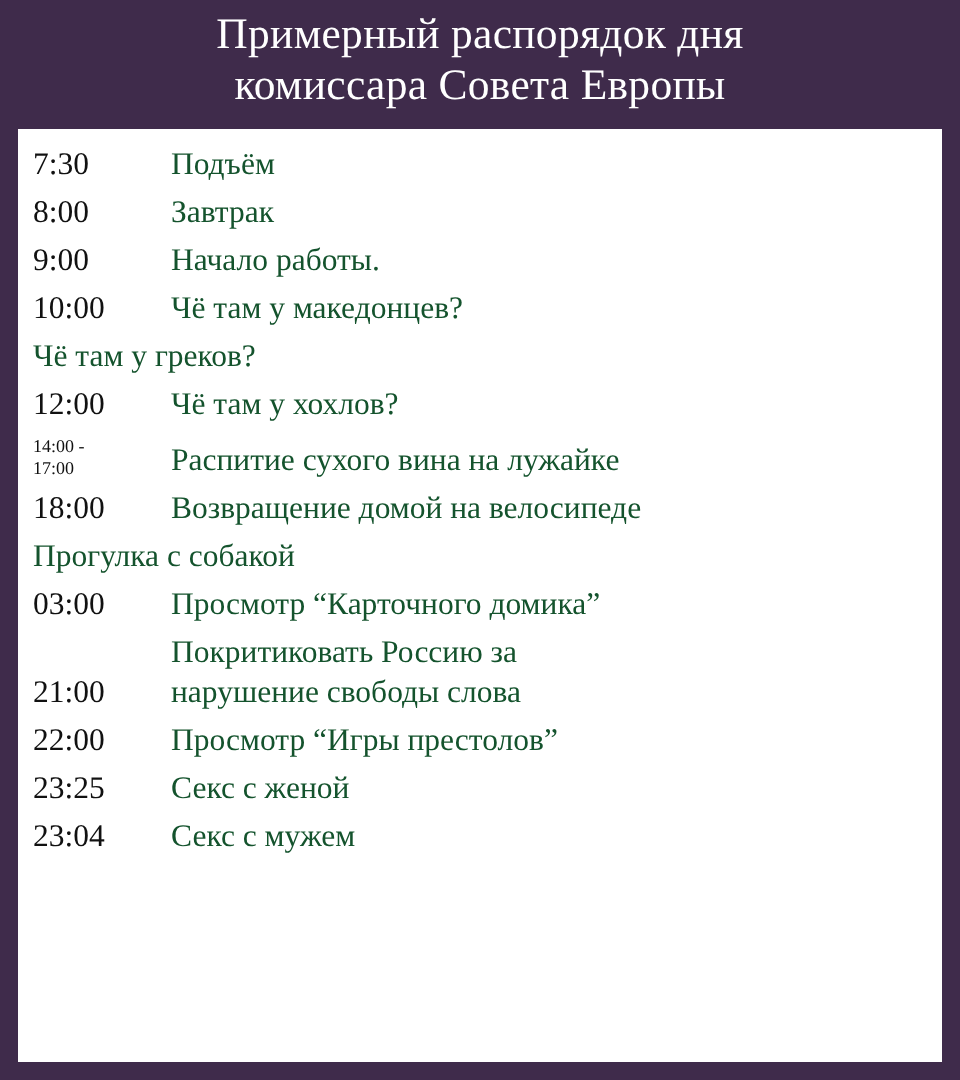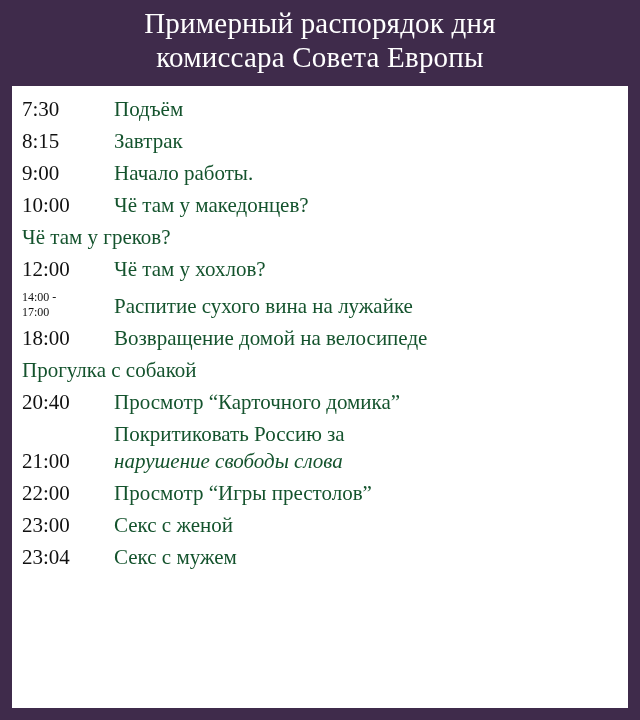--- a/index.html
+++ b/index.html
@@ -62,42 +62,41 @@
   }
   .task {
     font-size: 21px;
     line-height: 27px;
     color: #14532d;
     font-family: "Liberation Serif", serif;
     flex: 1 1 auto;
   }
   .task .l2 {
     display: block;
-    font-style: italic;
   }
 </style>
 </head>
 <body>
 
 <div class="page">
 
   <div class="header">
     <div class="header-line">Примерный распорядок дня</div>
     <div class="header-line">комиссара Совета Европы</div>
   </div>
 
   <div class="schedule">
 
     <div class="row">
       <div class="time">7:30</div>
       <div class="task"><span>Подъём</span></div>
     </div>
 
     <div class="row">
-      <div class="time">8:15</div>
+      <div class="time">8:00</div>
       <div class="task"><span>Завтрак</span></div>
     </div>
 
     <div class="row">
       <div class="time">9:00</div>
       <div class="task"><span>Начало работы.</span></div>
     </div>
 
     <div class="row">
       <div class="time">10:00</div>
@@ -123,39 +122,39 @@
     <div class="row">
       <div class="time">18:00</div>
       <div class="task"><span>Возвращение домой на велосипеде</span></div>
     </div>
 
     <div class="row">
       <div class="task"><span>Прогулка с собакой</span></div>
     </div>
 
     <div class="row">
-      <div class="time">20:40</div>
+      <div class="time">03:00</div>
       <div class="task"><span>Просмотр “Карточного домика”</span></div>
     </div>
 
     <div class="row">
       <div class="time">21:00</div>
       <div class="task">
         <span>Покритиковать Россию за</span>
         <span class="l2">нарушение свободы слова</span>
       </div>
     </div>
 
     <div class="row">
       <div class="time">22:00</div>
       <div class="task"><span>Просмотр “Игры престолов”</span></div>
     </div>
 
     <div class="row">
-      <div class="time">23:00</div>
+      <div class="time">23:25</div>
       <div class="task"><span>Секс с женой</span></div>
     </div>
 
     <div class="row">
       <div class="time">23:04</div>
       <div class="task"><span>Секс с мужем</span></div>
     </div>
 
   </div>
 </div>

